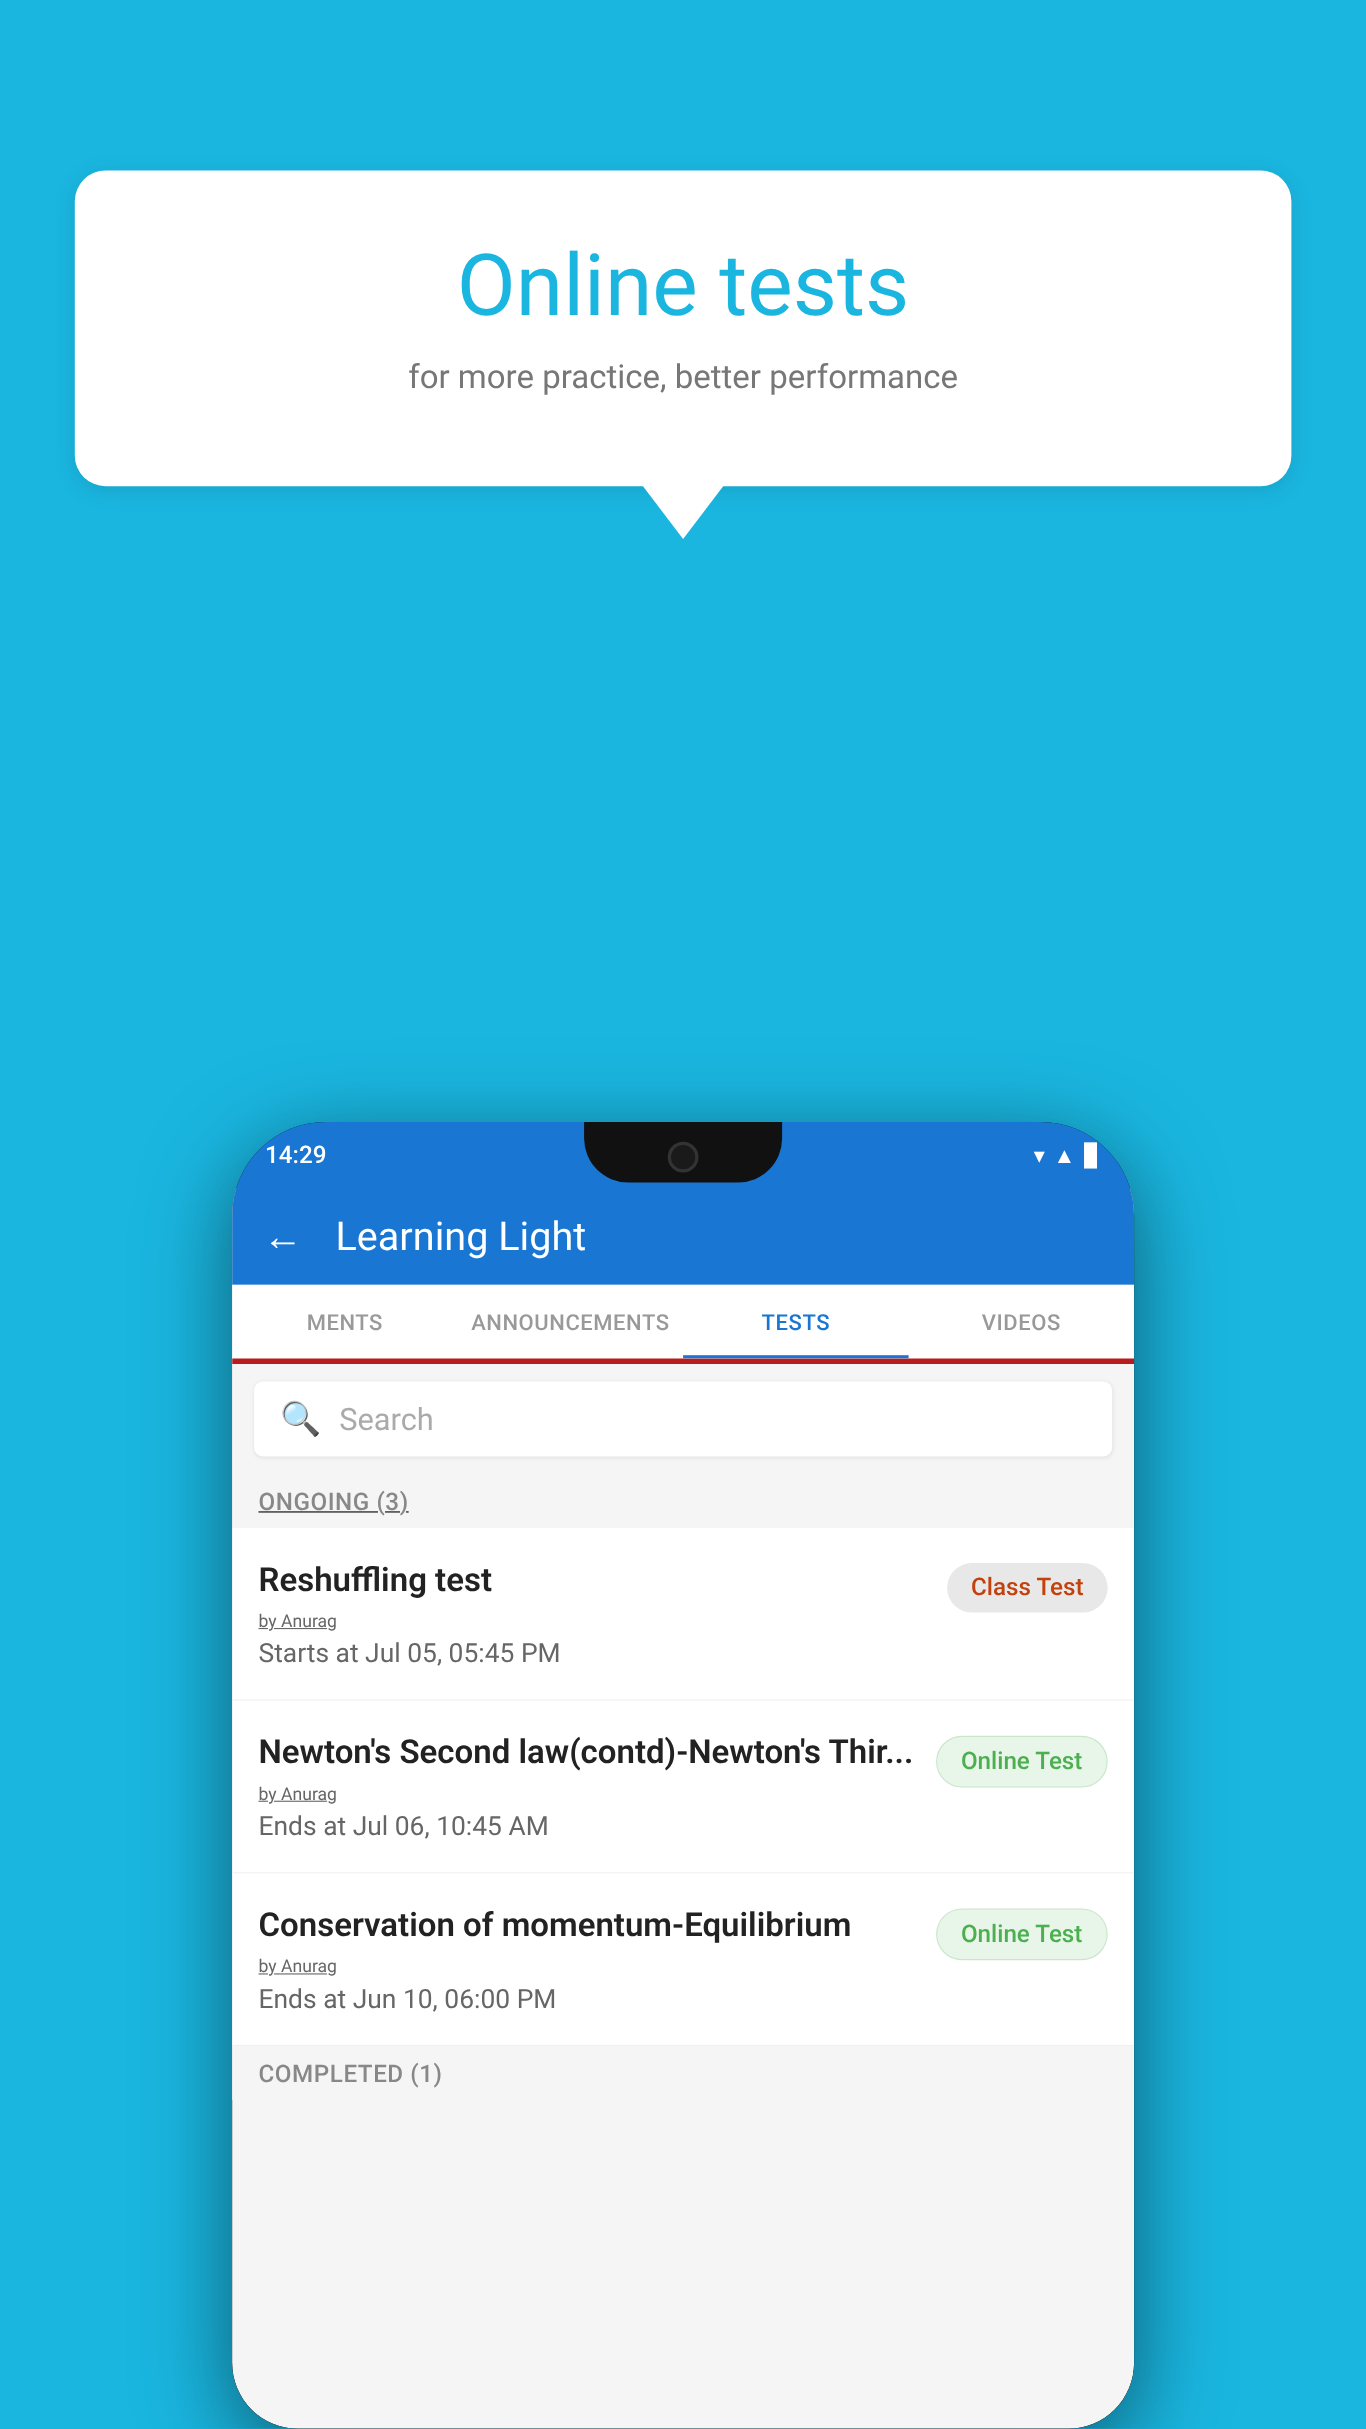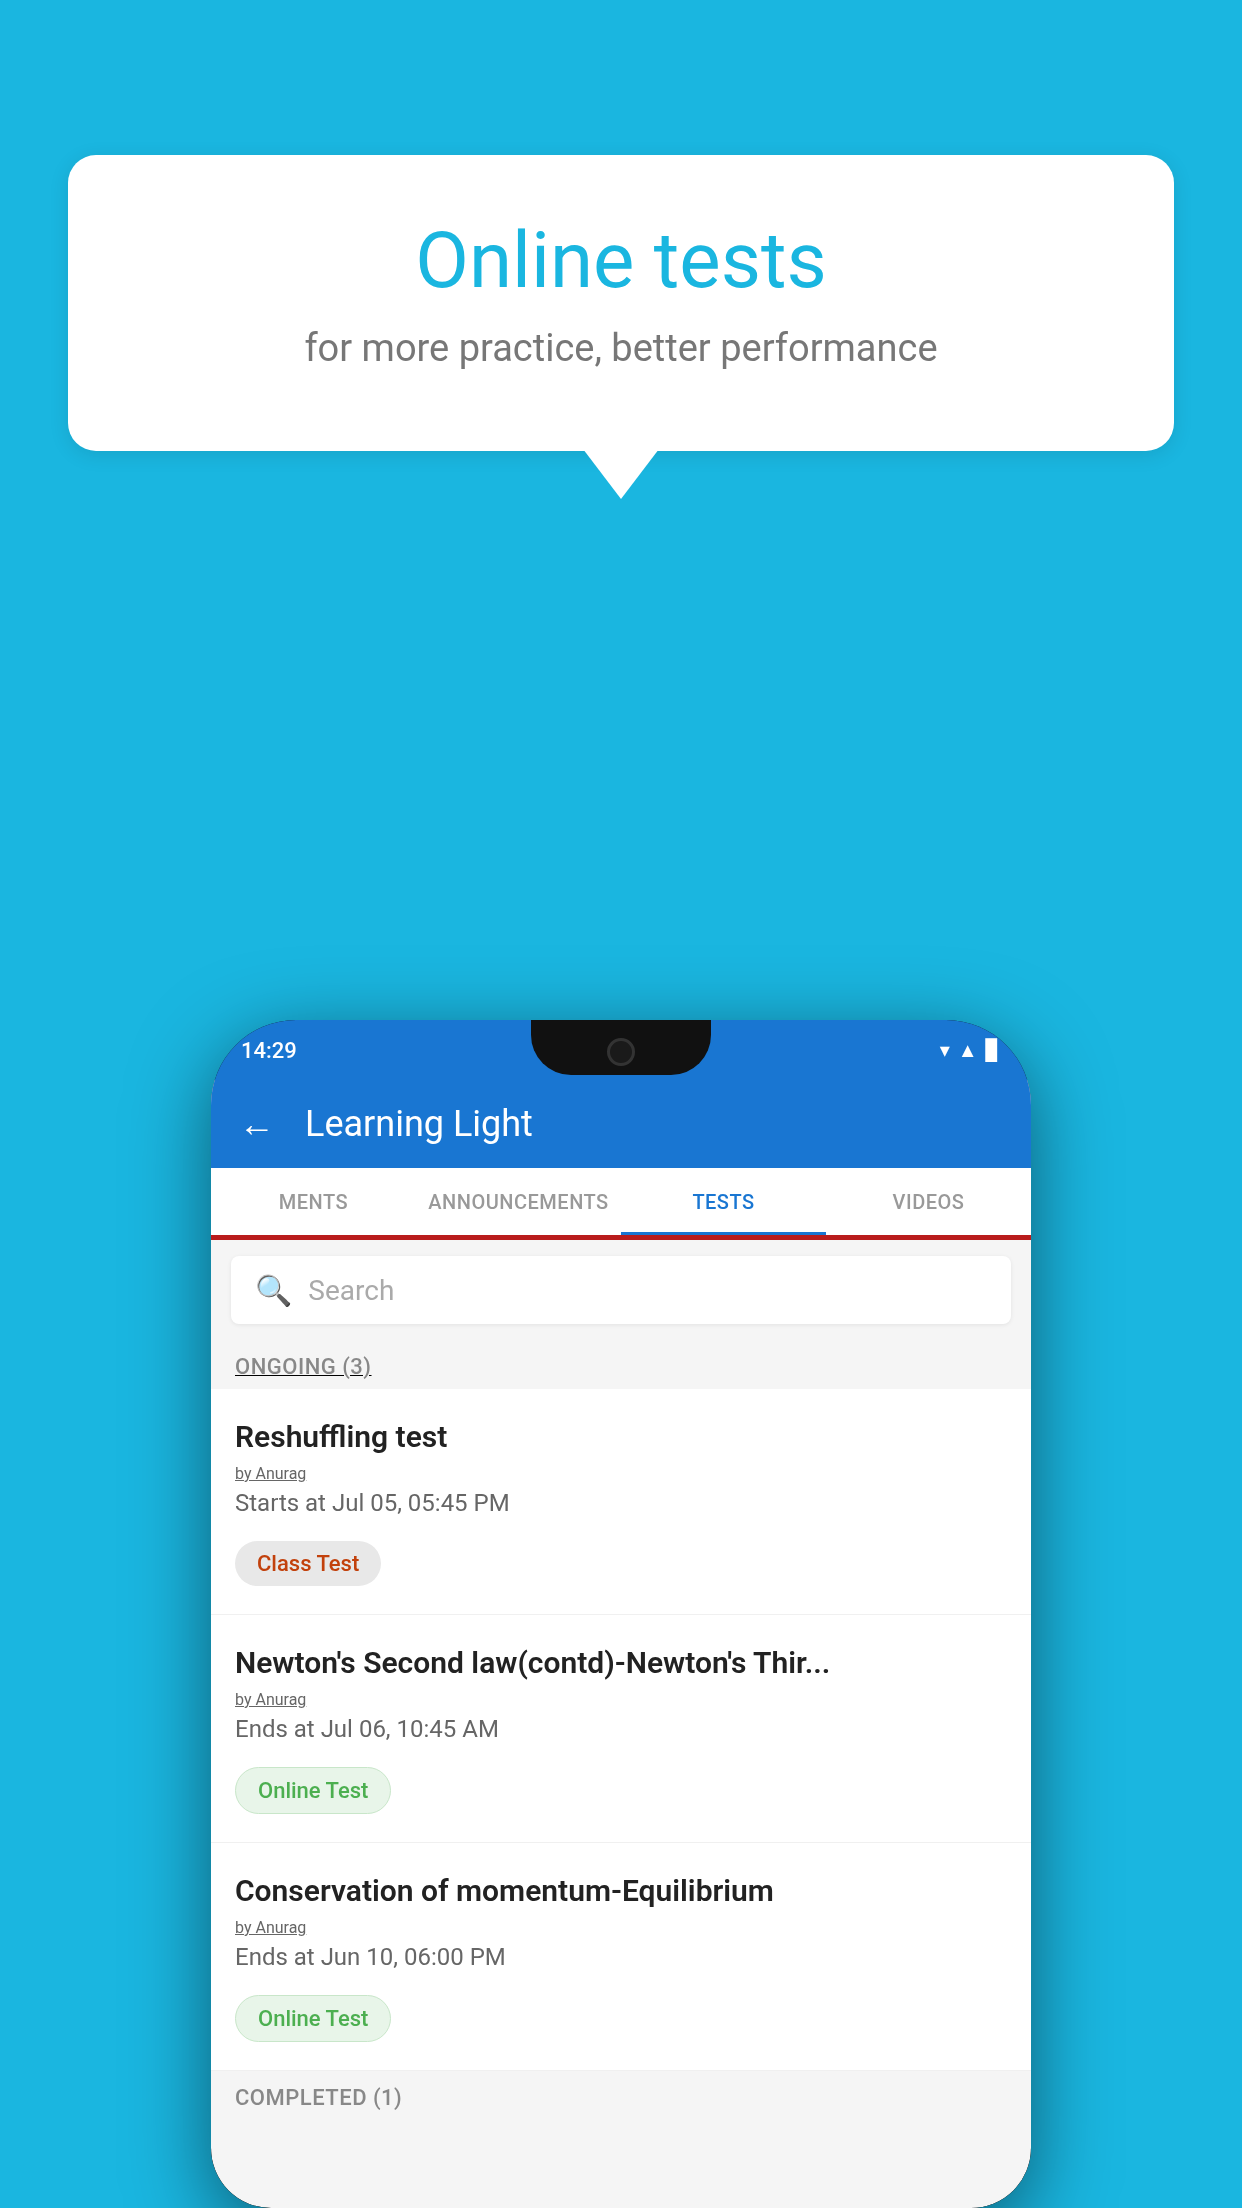--- a/index.html
+++ b/index.html
@@ -38,21 +38,21 @@
       border-right: 38px solid transparent;
       border-top: 50px solid white;
     }
     .speech-bubble-title {
       font-size: 78px;
       color: #1ab6e0;
       font-weight: 400;
       margin-bottom: 20px;
     }
     .speech-bubble-subtitle {
-      font-size: 38px;
+      font-size: 30px;
       color: #777;
       font-weight: 400;
     }
 
     
     .phone-frame {
       position: absolute;
       bottom: 0;
       left: 50%;
       transform: translateX(-50%);
@@ -224,21 +224,20 @@
     .tests-list {
       background: white;
     }
     .test-item {
       padding: 28px 24px;
       border-bottom: 1px solid #f0f0f0;
       display: flex;
       align-items: flex-start;
       justify-content: space-between;
       gap: 20px;
-      flex-direction: column;
     }
     .test-info {
       flex: 1;
     }
     .test-title {
       font-size: 30px;
       font-weight: 600;
       color: #222;
       margin-bottom: 8px;
       line-height: 1.3;

